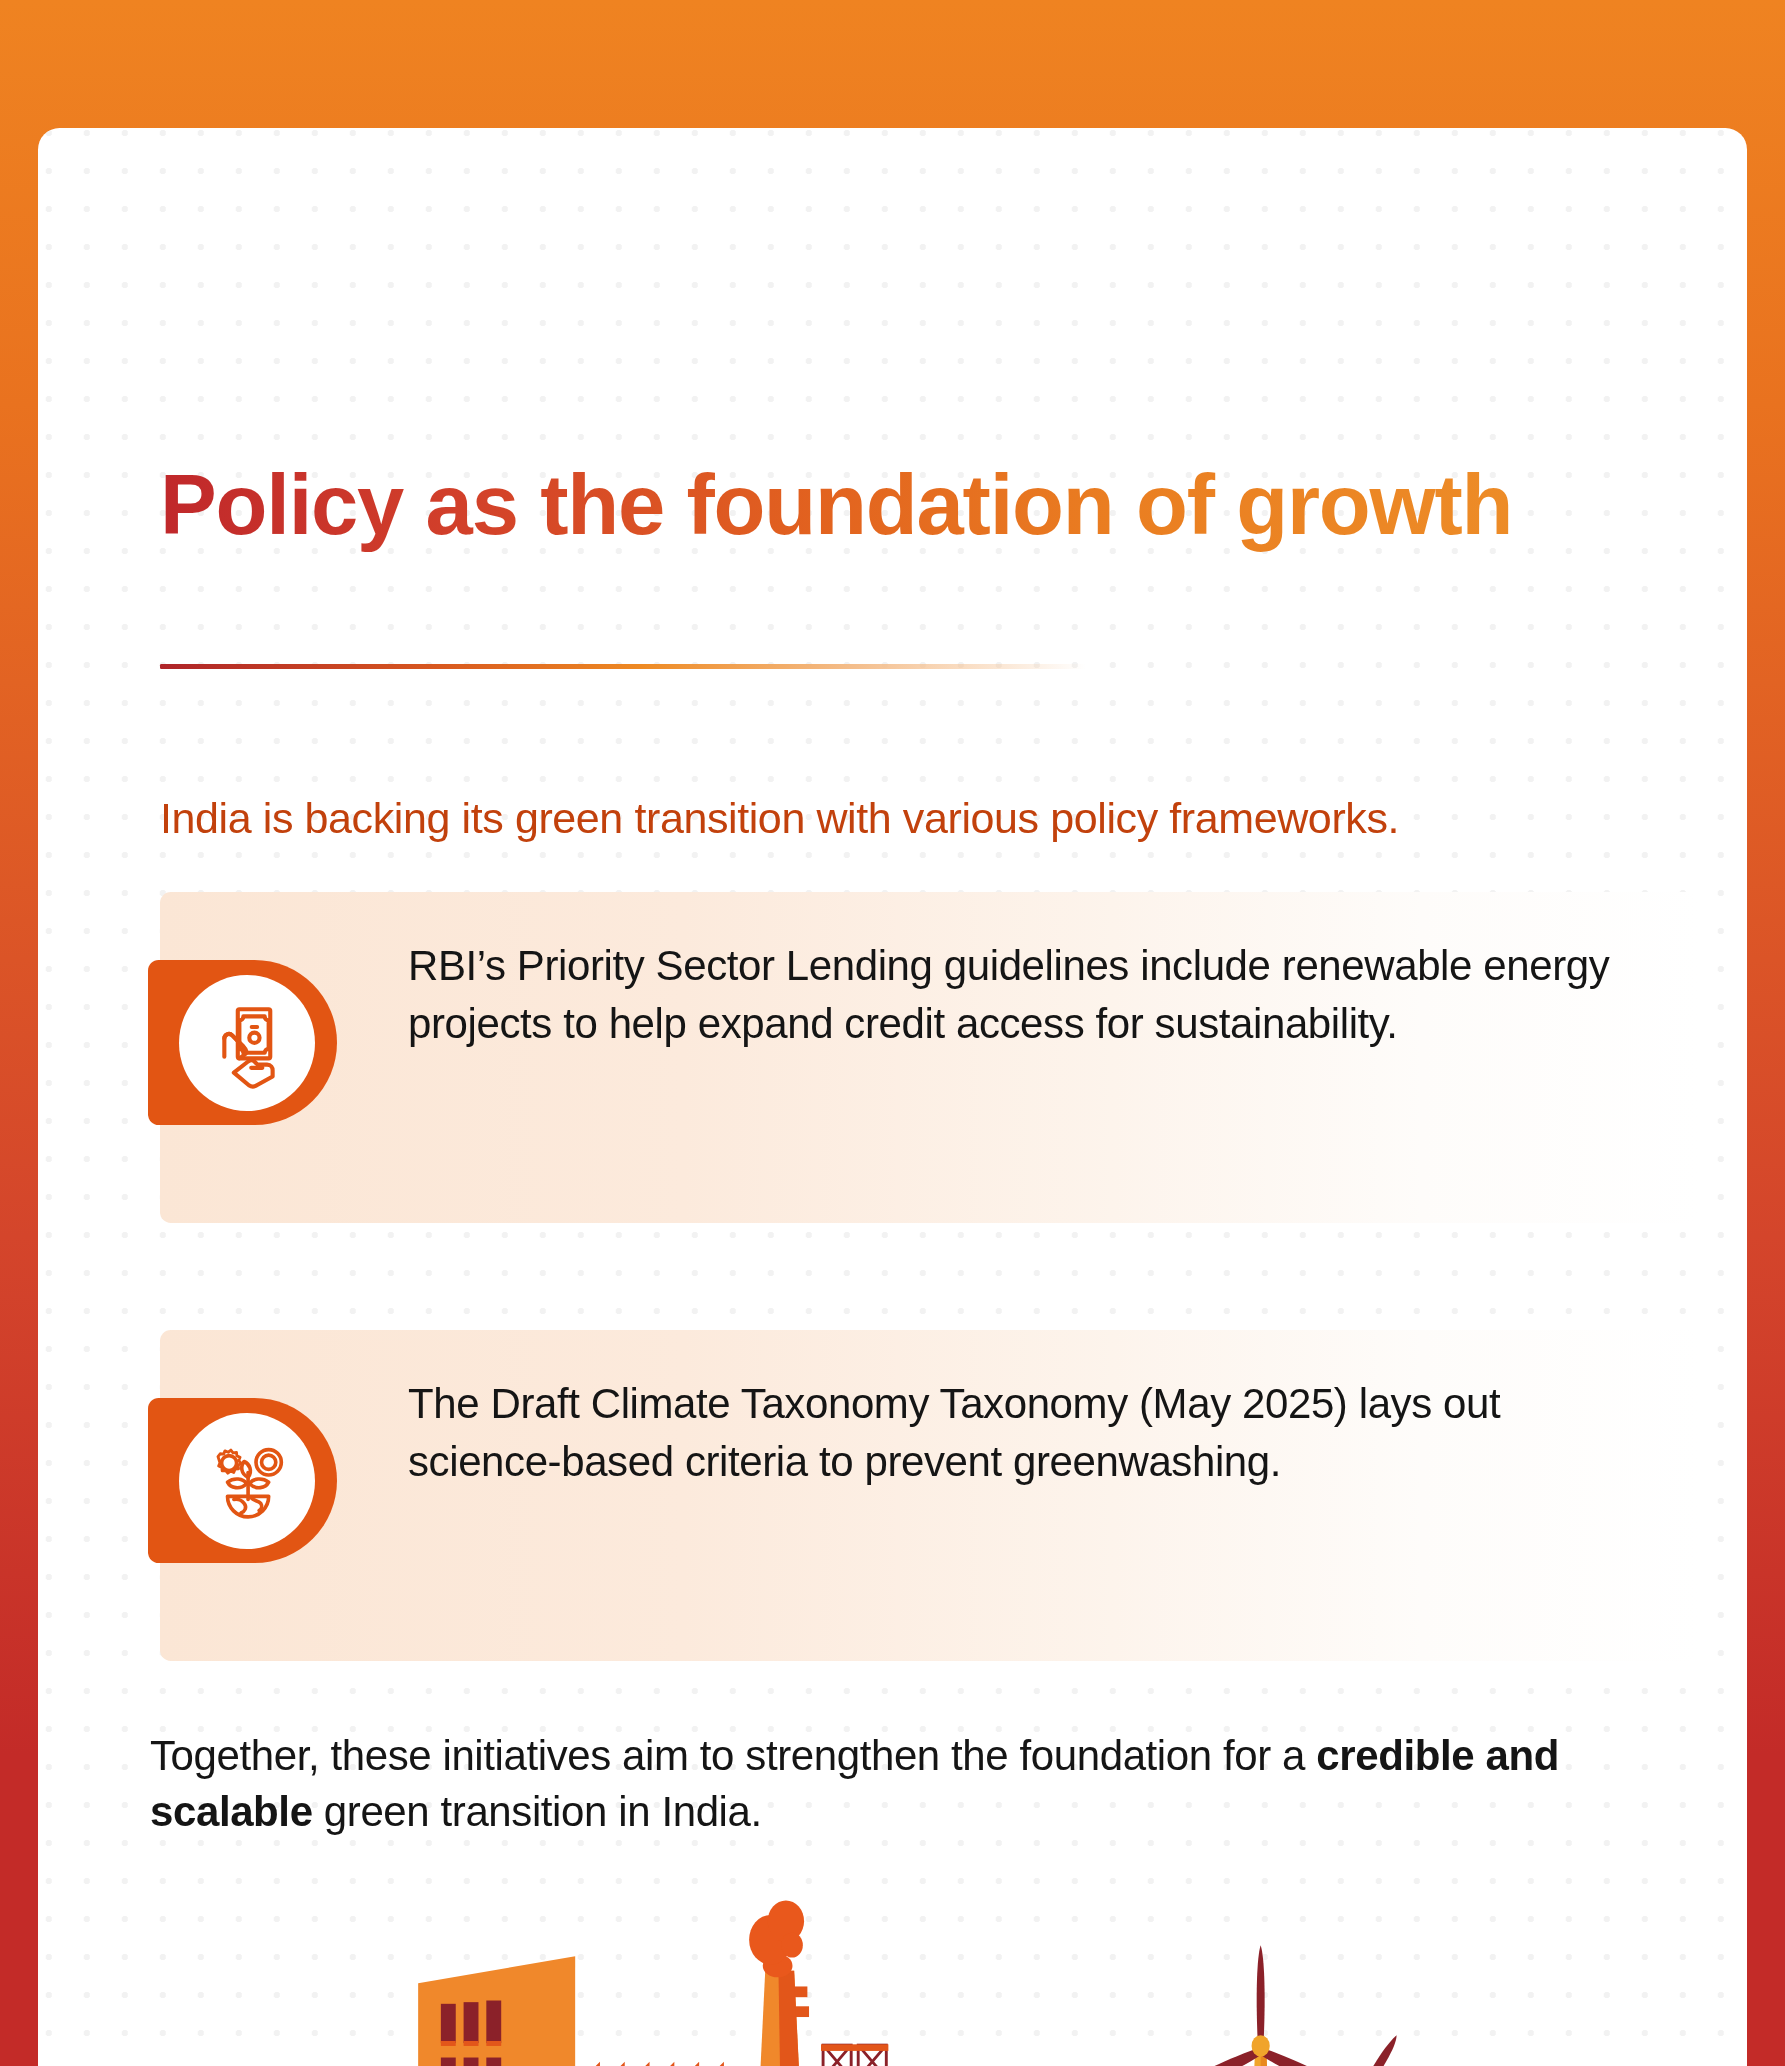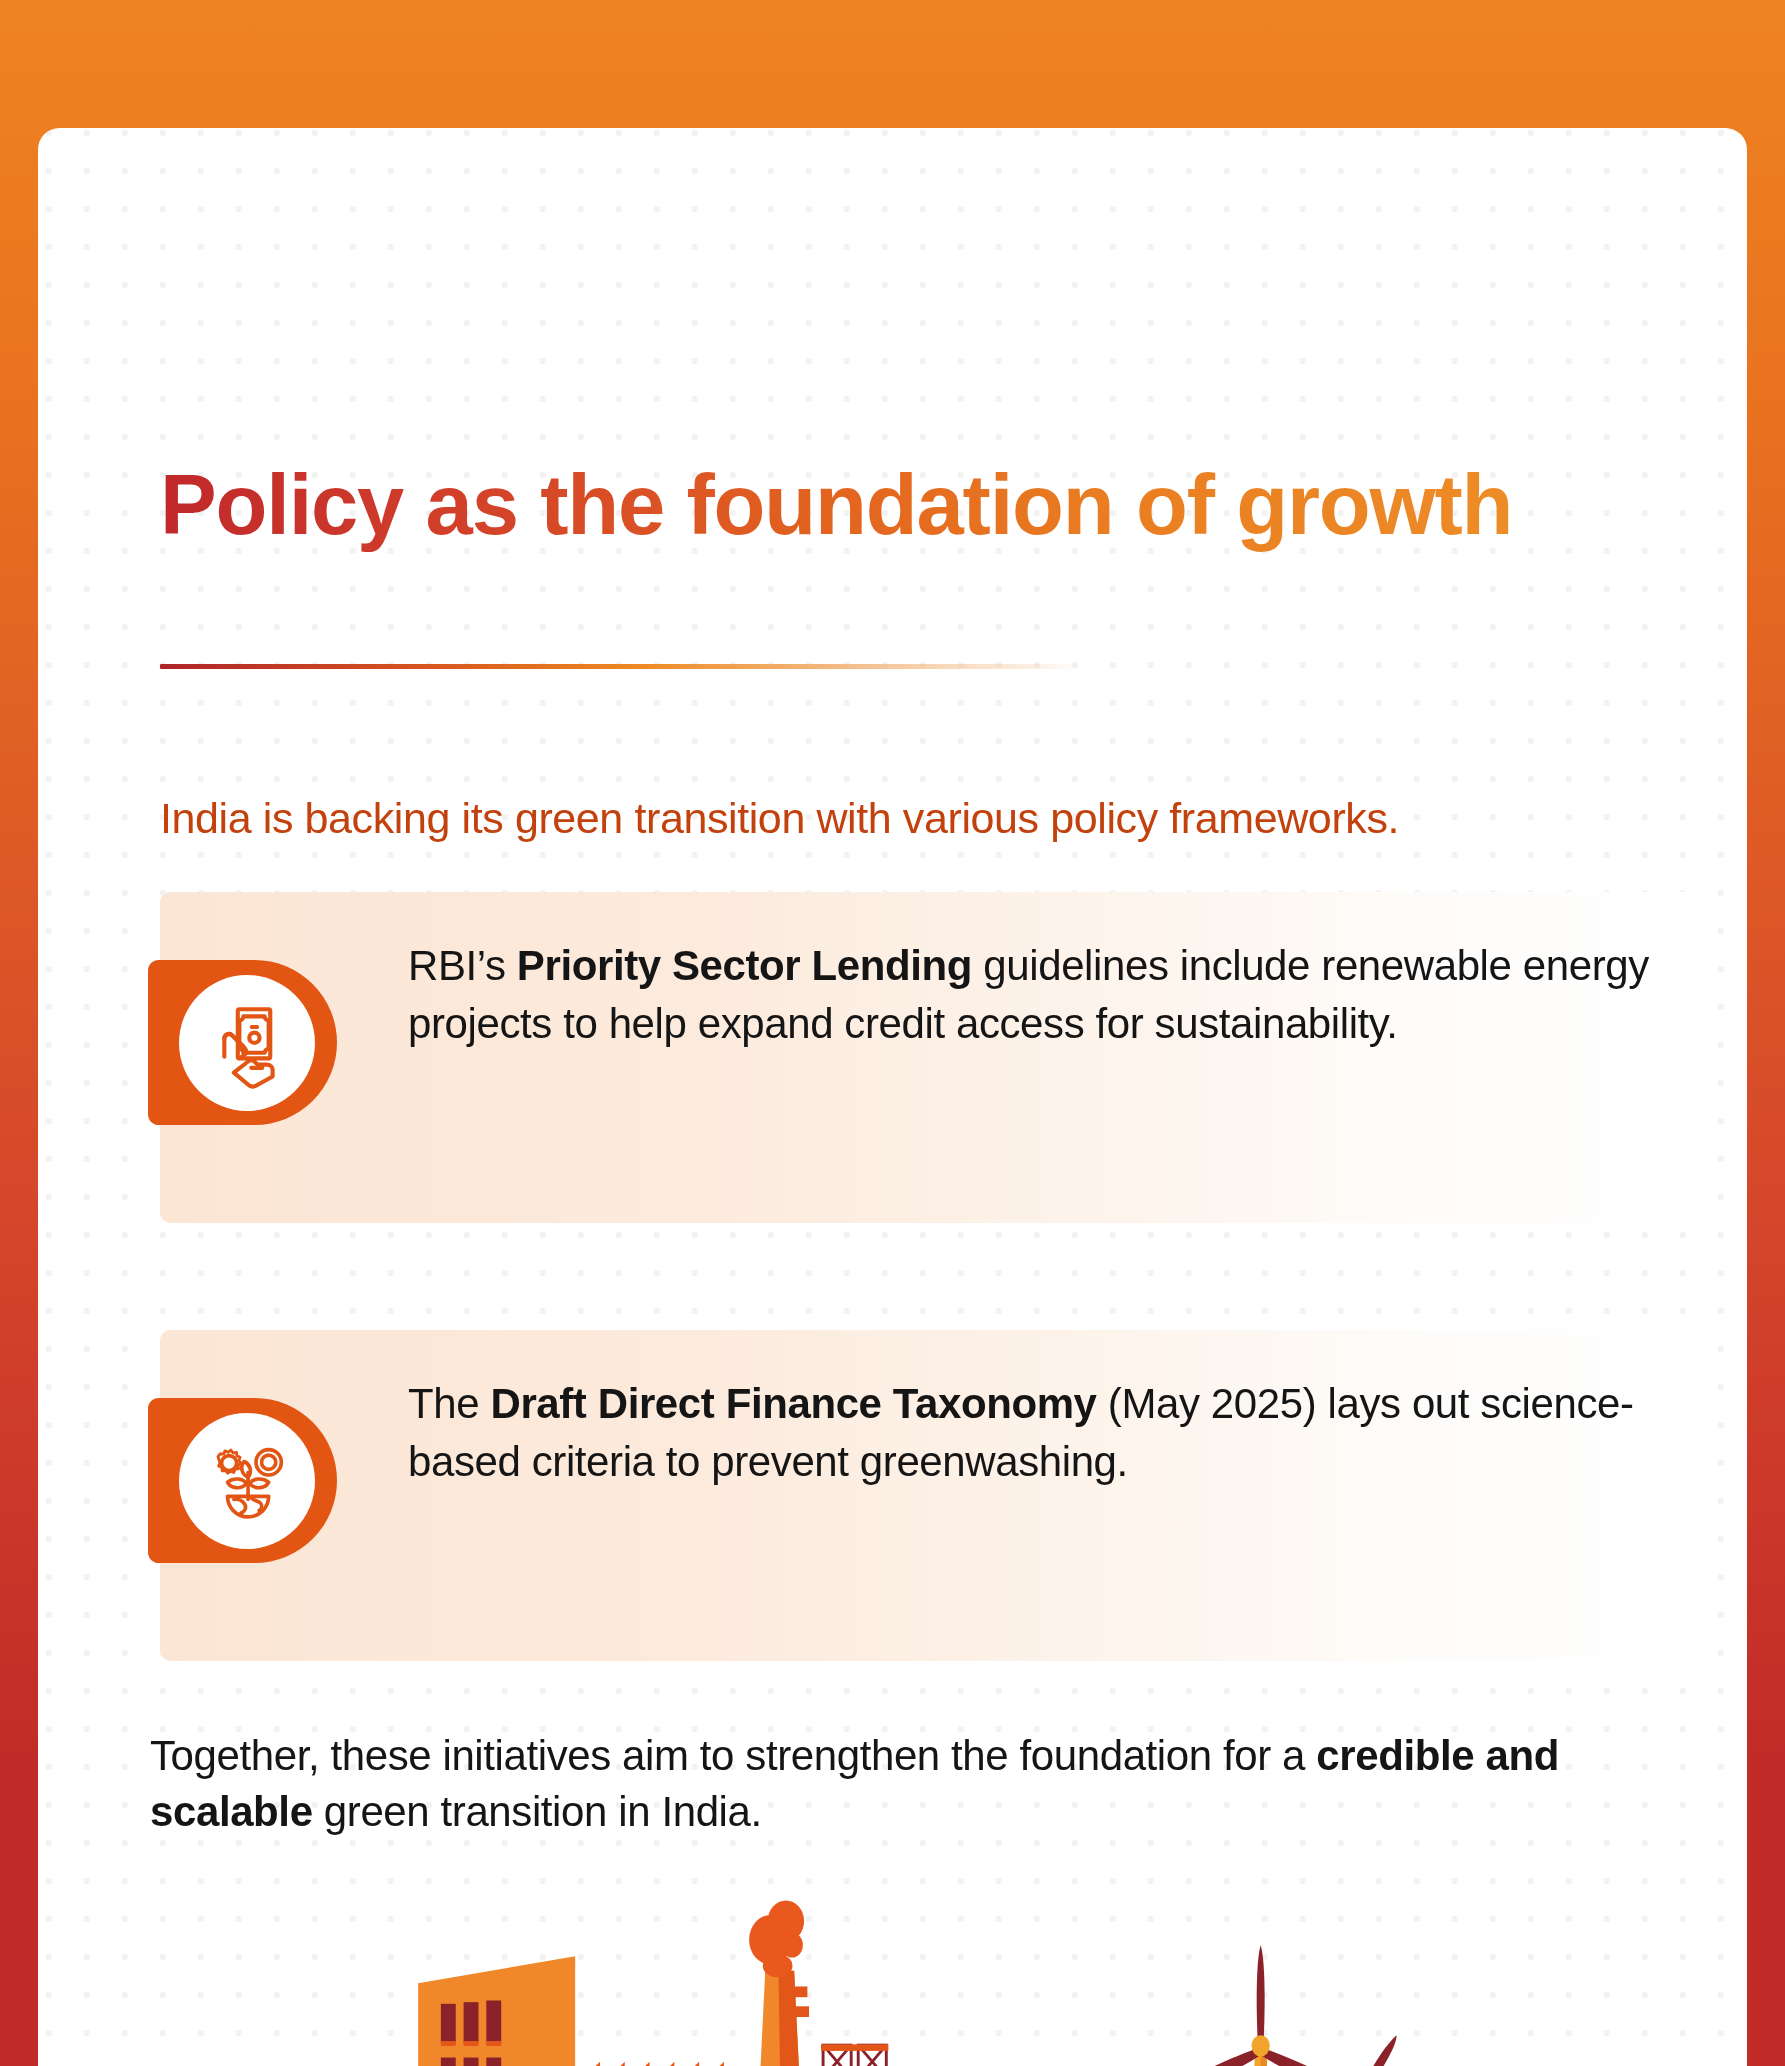--- a/index.html
+++ b/index.html
@@ -103,21 +103,21 @@
     width:136px;height:136px;border-radius:50%;background:#fff;
     display:flex;align-items:center;justify-content:center;
     margin-left:9px;
   }
   .badge svg{display:block;}
 
   .card-text{
     position:absolute;left:248px;top:45px;width:1248px;
     font-size:42px;line-height:1.38;color:#151515;letter-spacing:-0.4px;
   }
-  .card-text b{font-weight:bold;}
+  .card-text b{font-weight:normal;}
 
   
   #closing{
     position:absolute;left:112px;top:1558px;width:1471px;
     font-size:42px;line-height:1.34;color:#151515;letter-spacing:-0.4px;
   }
   #closing b{font-weight:bold;}
 
   
   #illus{position:absolute;left:0;top:1727px;width:1709px;height:372px;}
@@ -168,21 +168,21 @@
               <path d="M62 56 c-9 -4 -10 -14 -5 -20 c7 3 11 12 5 20 z"></path>
               <path d="M60 64 c-8 8 -20 6 -24 -2 c8 -6 20 -5 24 2 z"></path>
               <path d="M64 64 c8 8 20 6 24 -2 c-8 -6 -20 -5 -24 2 z"></path>
               <path d="M62 50 V84"></path>
               <path d="M36 80 h52 a26 26 0 0 1 -52 0 z"></path>
               <path d="M44 84 c5 -1 10 1 13 5 c4 5 1 10 -4 12"></path>
               <path d="M66 82 c3 4 9 3 12 7 c2 3 1 7 -2 9"></path>
             </svg>
           </div>
         </div>
-        <div class="card-text">The <b>Draft Direct Finance Taxonomy</b> (May 2025) lays out science-based criteria to prevent greenwashing.</div>
+        <div class="card-text">The <b>Draft Climate Taxonomy Taxonomy</b> (May 2025) lays out science-based criteria to prevent greenwashing.</div>
       </div>
 
       <p id="closing">Together, these initiatives aim to strengthen the foundation for a <b>credible and scalable</b> green transition in India.</p>
 
       <div id="illus">
         <svg viewBox="0 0 4136 900" preserveAspectRatio="xMidYMid meet">
           <g>
 
             <path d="M920 310 L1300 245 L1300 790 L920 790 Z" fill="#F0882B"></path>
             <g fill="#8B2129">

